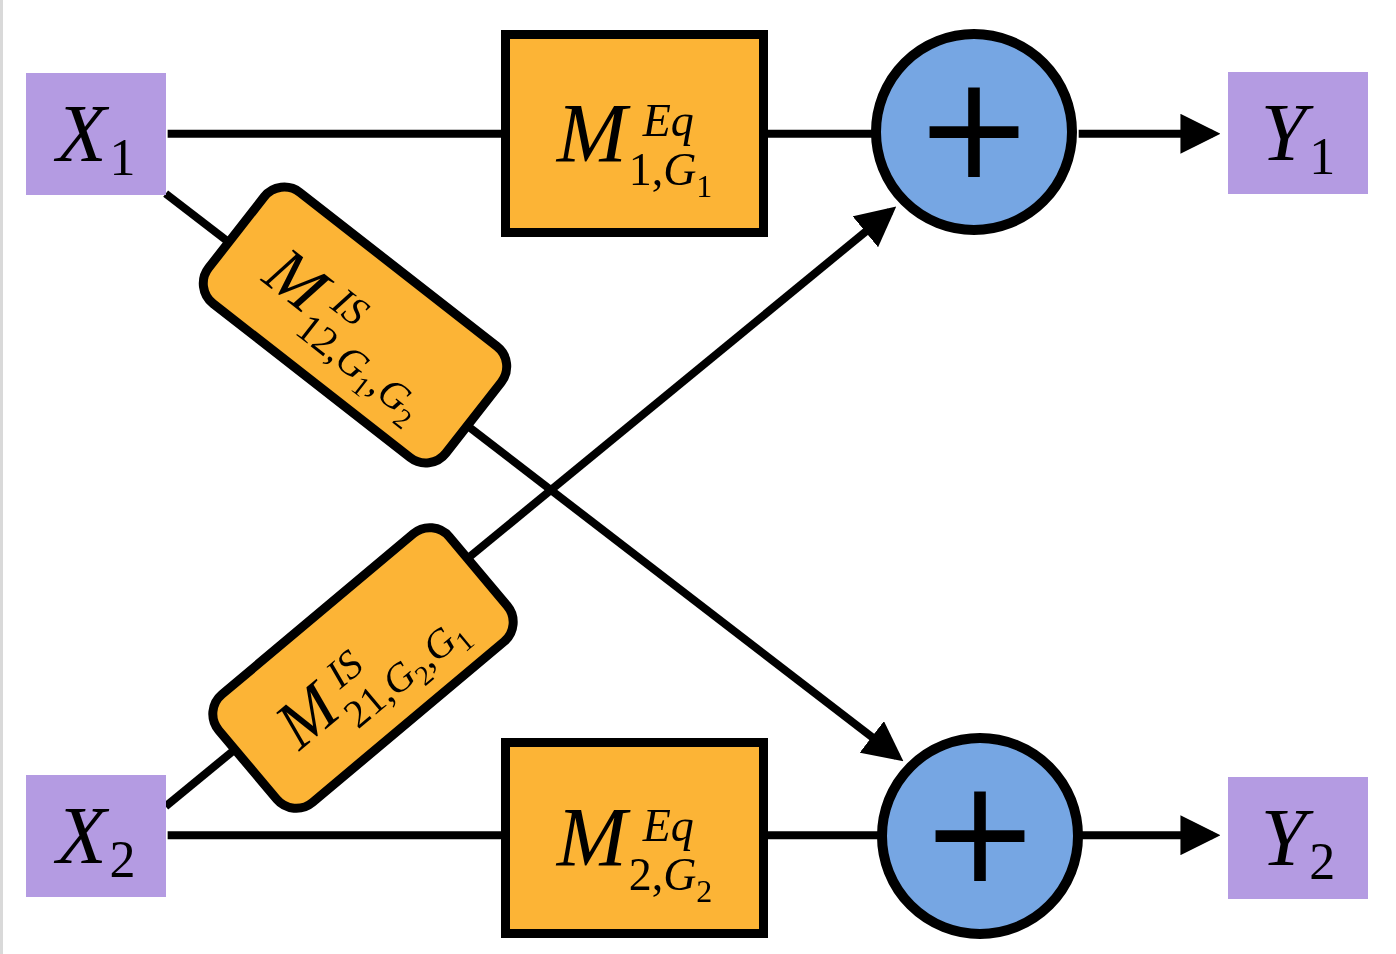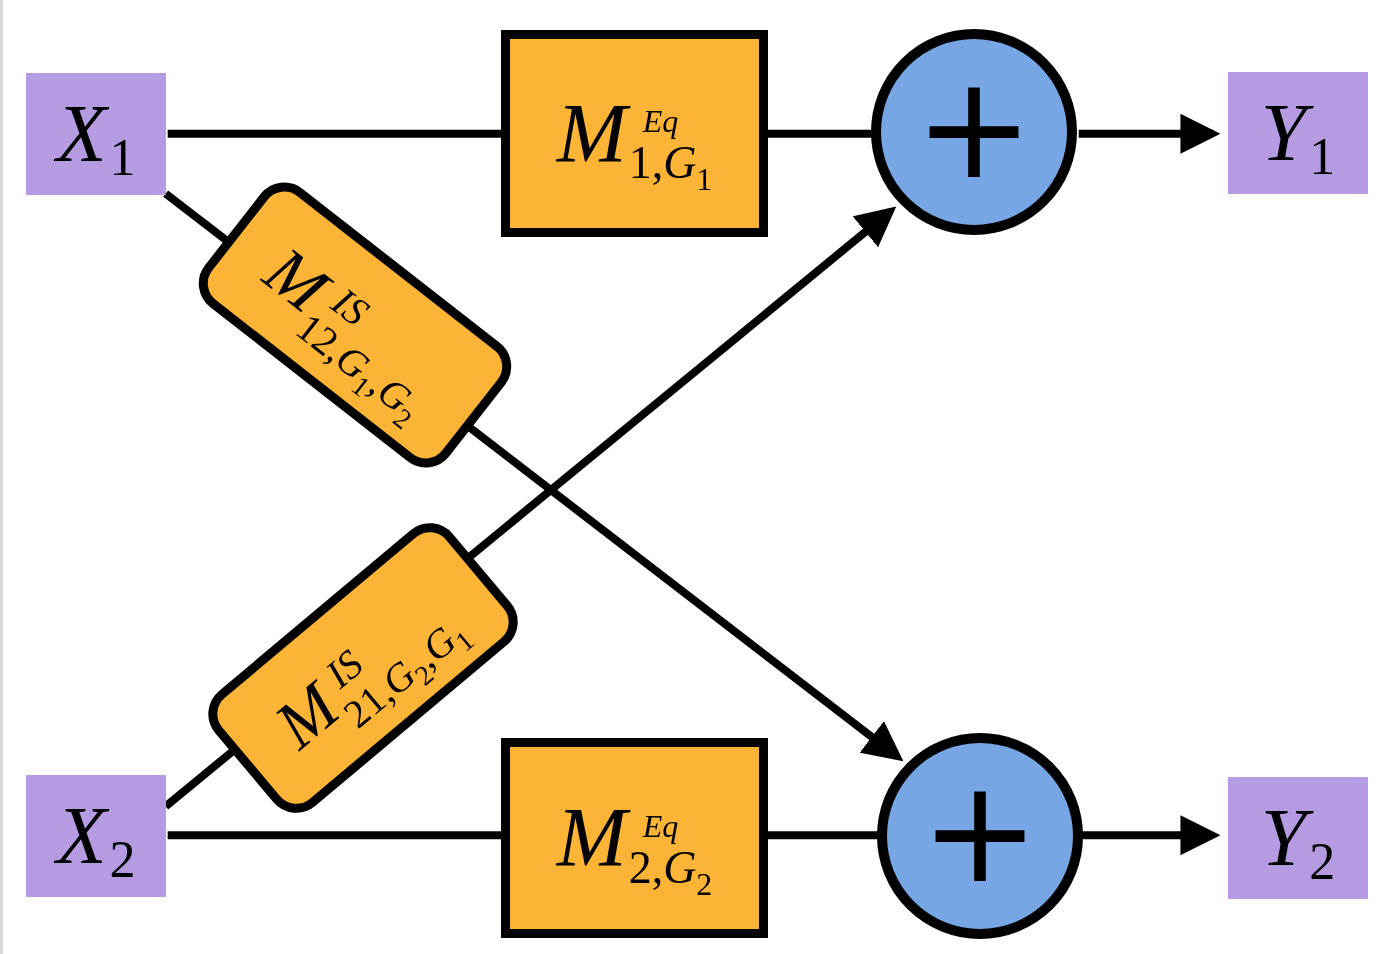--- a/index.html
+++ b/index.html
@@ -47,21 +47,21 @@
 
   
   .mlabel { display: flex; align-items: center; }
   .mbase  { font-style: italic; line-height: 1; }
   .eq .mbase { font-size: 84px; }
   .is .mbase { font-size: 68px; }
   .mstack { display: inline-flex; flex-direction: column; align-items: flex-start; }
   .eq .mstack { margin-left: 2px; transform: translateY(12px); }
   .is .mstack { margin-left: 2px; transform: translateY(10px); }
   .msup { font-style: italic; line-height: 1; }
-  .eq .msup { font-size: 32px; margin-left: 14px; margin-bottom: 3px; }
+  .eq .msup { font-size: 46px; margin-left: 14px; margin-bottom: 3px; }
   .is .msup { font-size: 40px; margin-left: 12px; margin-bottom: 2px; }
   .msub { line-height: 1; display: inline-flex; align-items: baseline; }
   .eq .msub { font-size: 46px; }
   .is .msub { font-size: 40px; }
   .it  { font-style: italic; }
   .mss { position: relative; }
   .eq .mss { font-size: 32px; top: 12px; }
   .is .mss { font-size: 28px; top: 10px; }
 
   

